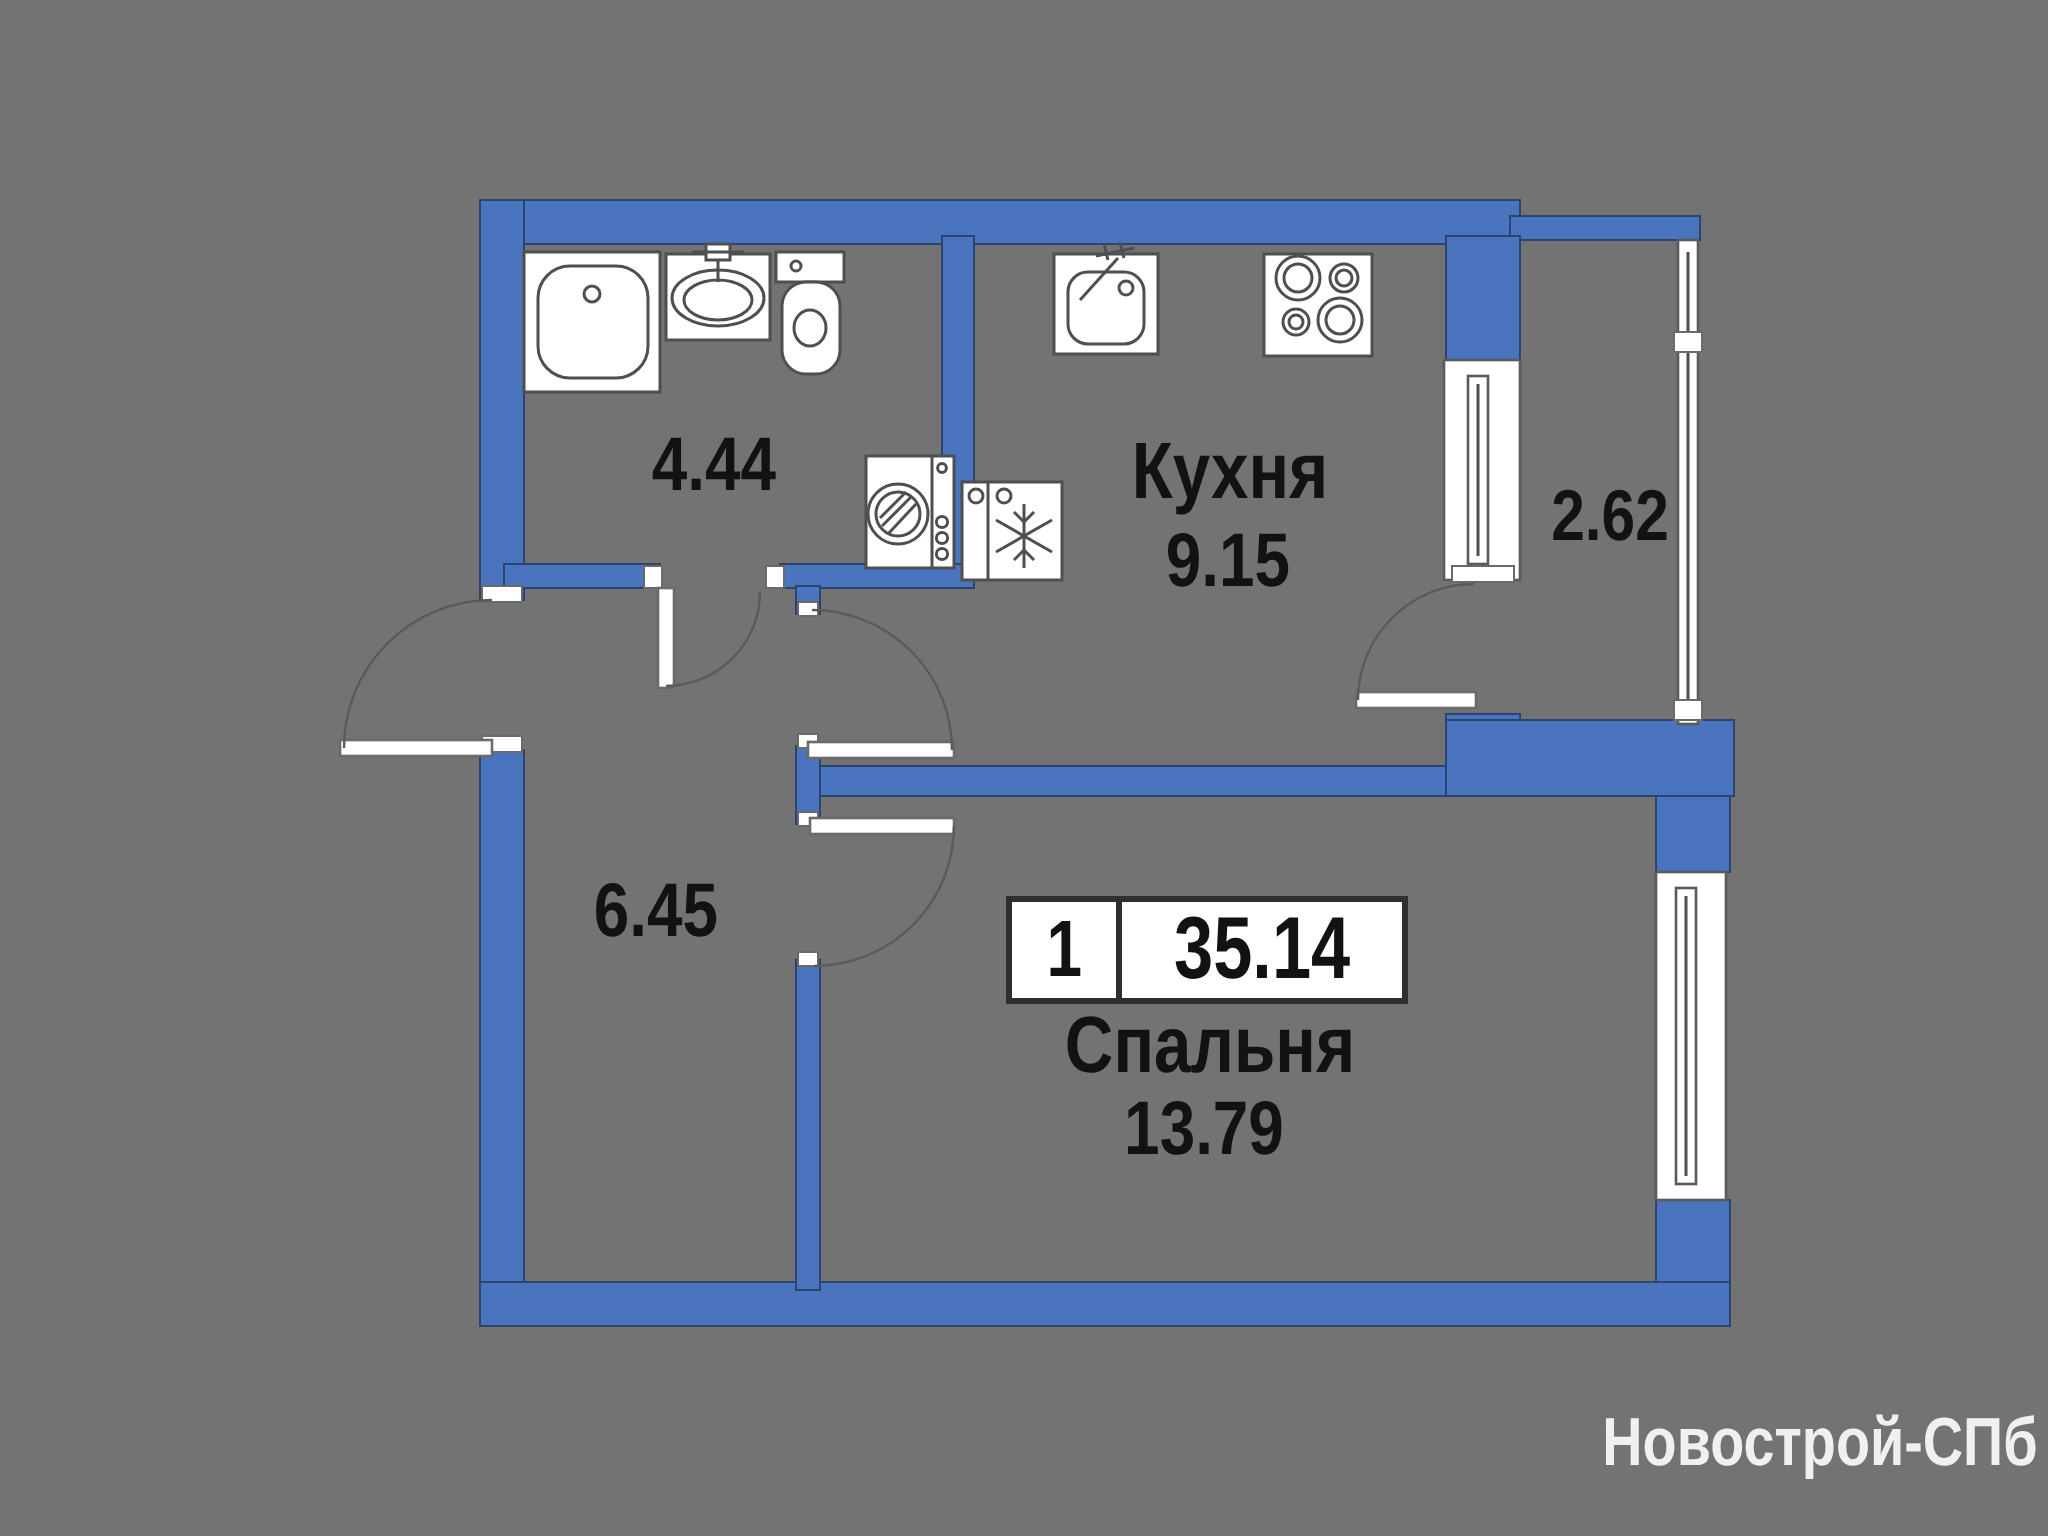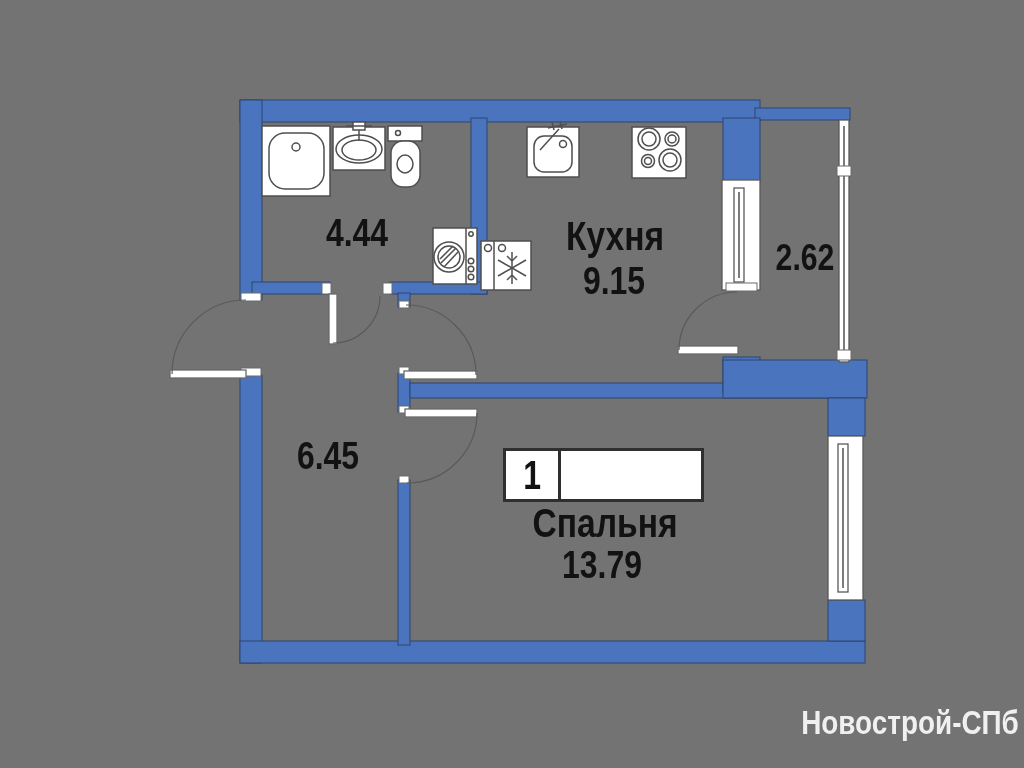--- a/index.html
+++ b/index.html
@@ -177,16 +177,19 @@
 
   <div class="lbl" style="left:328px;top:456px;font-size:38px;">6.45</div>
 
   <div class="lbl" style="left:605px;top:523px;font-size:40px;">Спальня</div>
   <div class="lbl" style="left:602px;top:565px;font-size:38px;">13.79</div>
 
   <div class="badge">
     <div class="badge-cell badge-rooms">
       <span>1</span>
     </div>
+    <div class="badge-cell badge-area">
+      <span>35.14</span>
+    </div>
   </div>
 
   <div class="watermark">Новострой-СПб</div>
 </div>
 
 </body></html>

